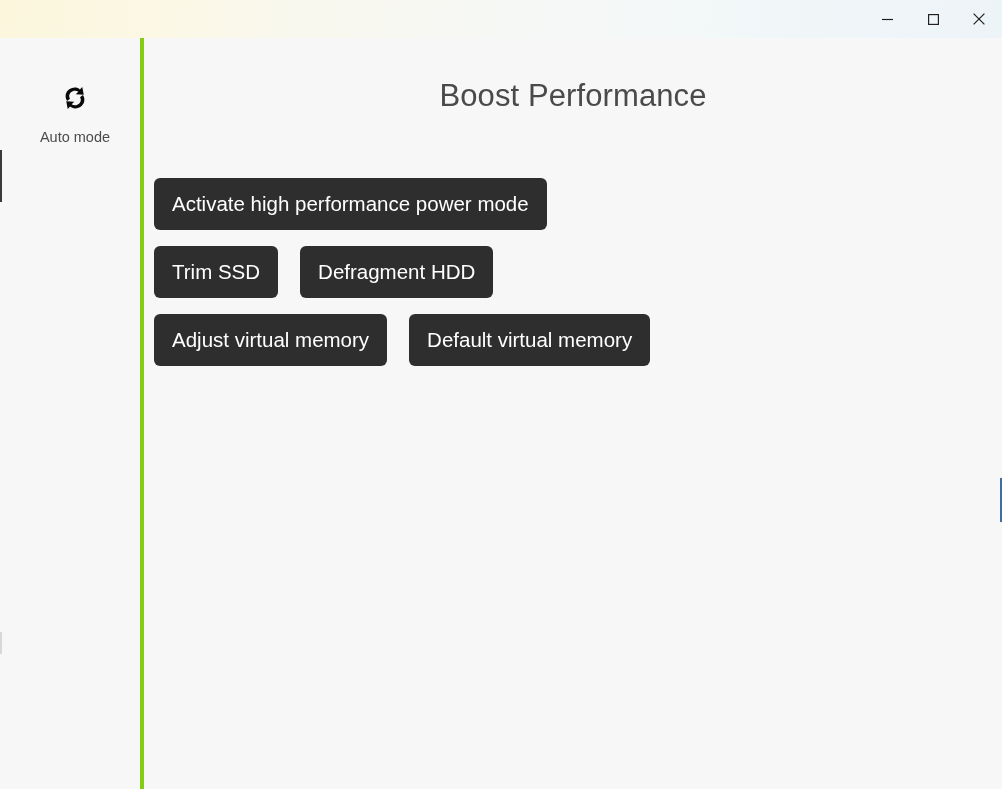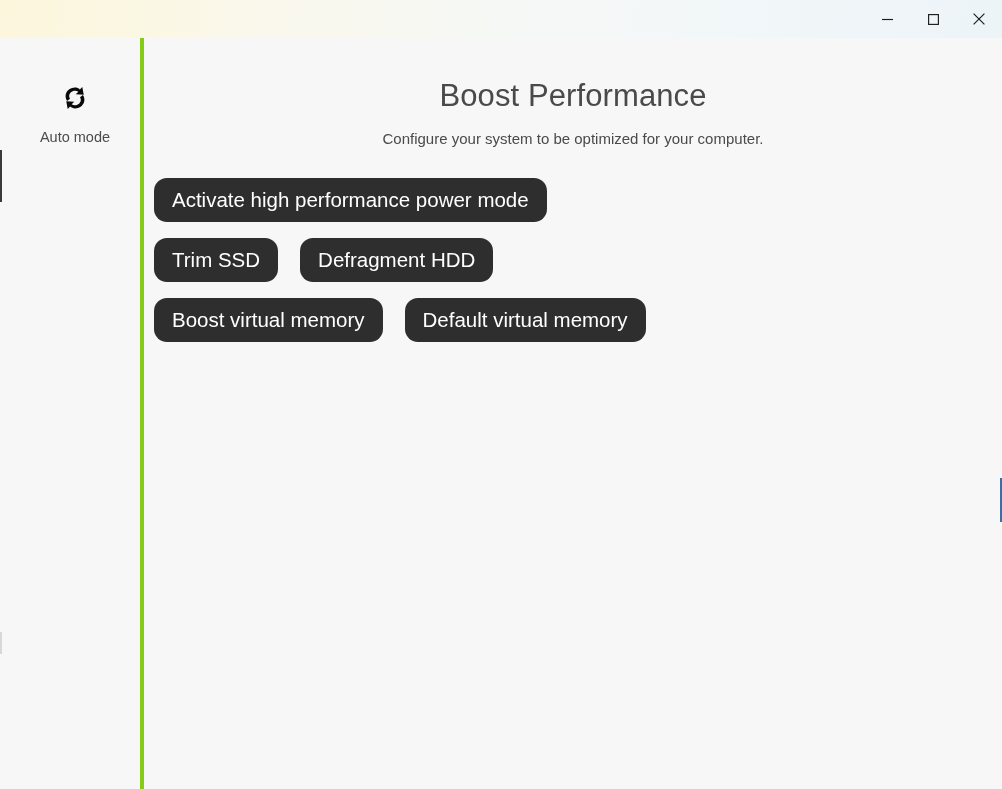--- a/index.html
+++ b/index.html
@@ -165,26 +165,26 @@
   .btn-row {
     display: flex;
     flex-direction: row;
     gap: 22px;
     align-items: flex-start;
   }
   .action-btn {
     background: #2e2e2e;
     color: #ffffff;
     border: none;
-    border-radius: 13px;
+    border-radius: 6px;
     font-family: "Liberation Sans", sans-serif;
     font-size: 20.5px;
     line-height: 1;
     padding: 12px 18px;
-    height: 44px;
+    height: 52px;
     display: inline-flex;
     align-items: center;
     justify-content: center;
     cursor: default;
     white-space: nowrap;
   }
 
   
   .edge-mark {
     position: absolute;
@@ -235,35 +235,34 @@
       </div>
 
 
 
 
     </div>
 
     <div class="content">
 
       <div class="page-title">Boost Performance</div>
-      <div class="page-subtitle">Configure your system to be optimized for your computer.</div>
 
       <div class="button-stack">
 
         <div class="btn-row">
           <button class="action-btn">Activate high performance power mode</button>
         </div>
 
         <div class="btn-row">
           <button class="action-btn">Trim SSD</button>
           <button class="action-btn">Defragment HDD</button>
         </div>
 
         <div class="btn-row">
-          <button class="action-btn">Boost virtual memory</button>
+          <button class="action-btn">Adjust virtual memory</button>
           <button class="action-btn">Default virtual memory</button>
         </div>
 
       </div>
 
     </div>
   </div>
 
   <div class="edge-mark" style="left:0; top:150px; width:2px; height:52px; background:#3a3a3a;"></div>
   <div class="edge-mark" style="left:0; top:632px; width:2px; height:22px; background:#d8d8d8;"></div>

